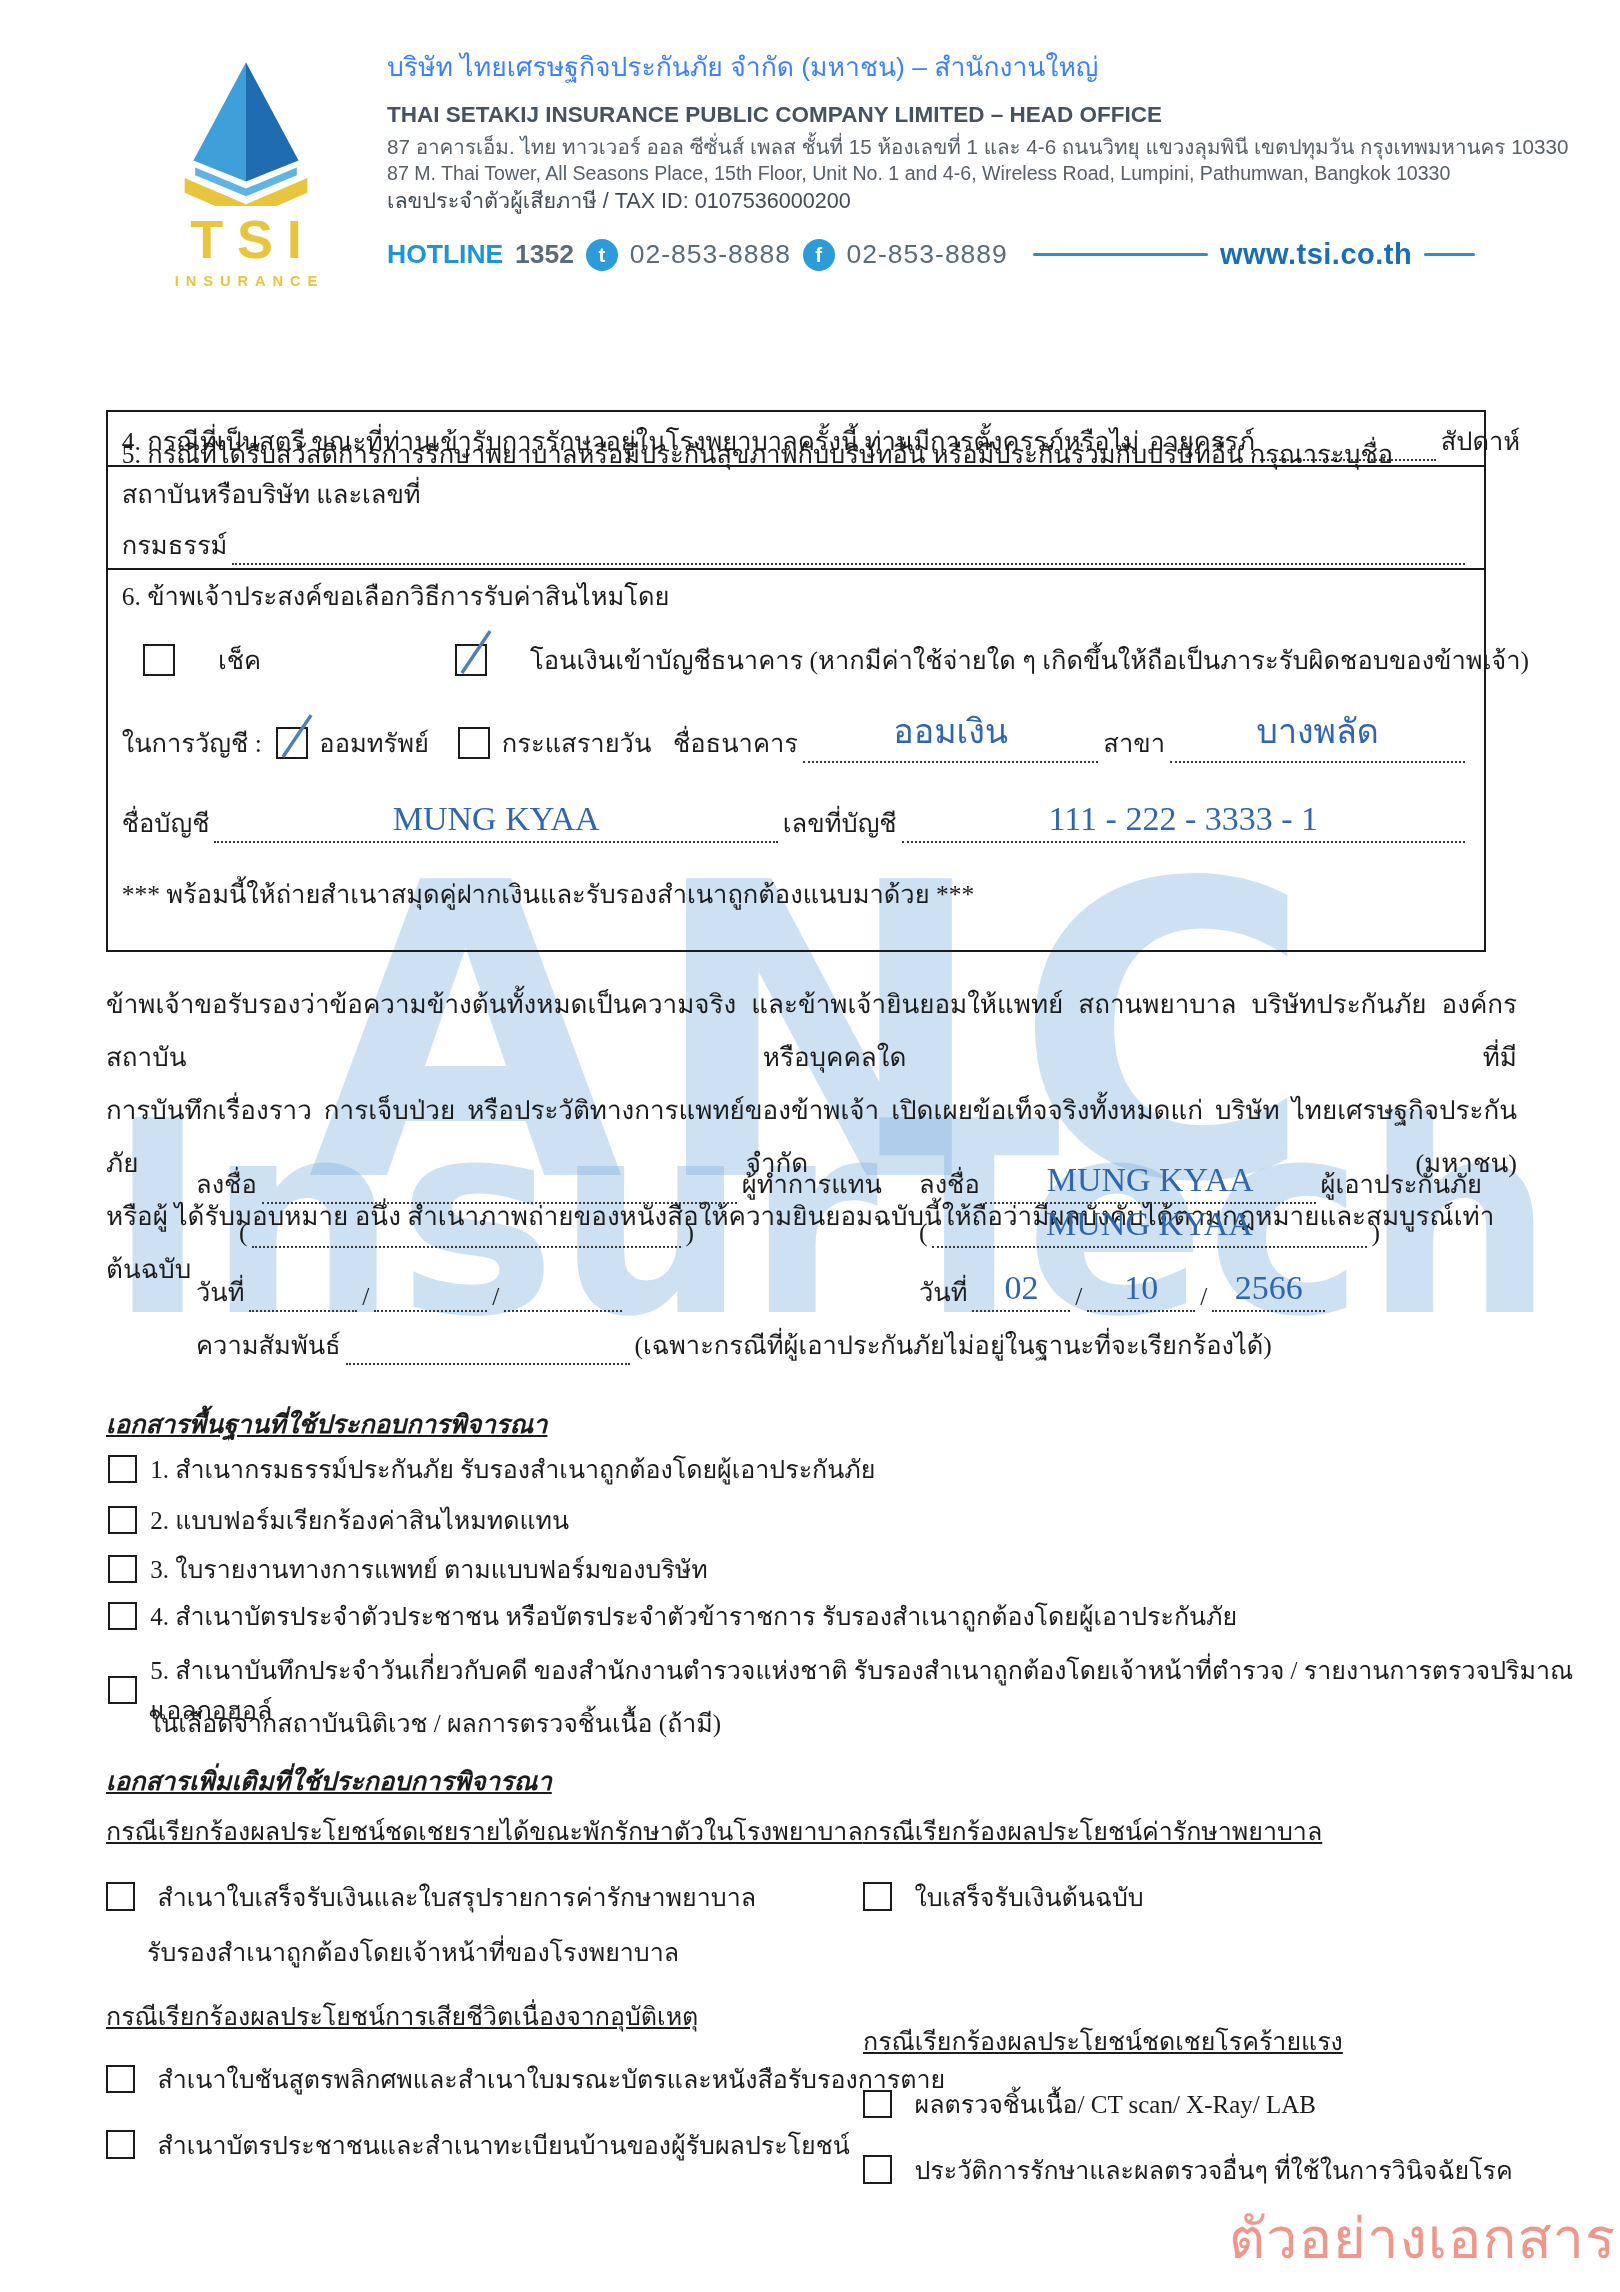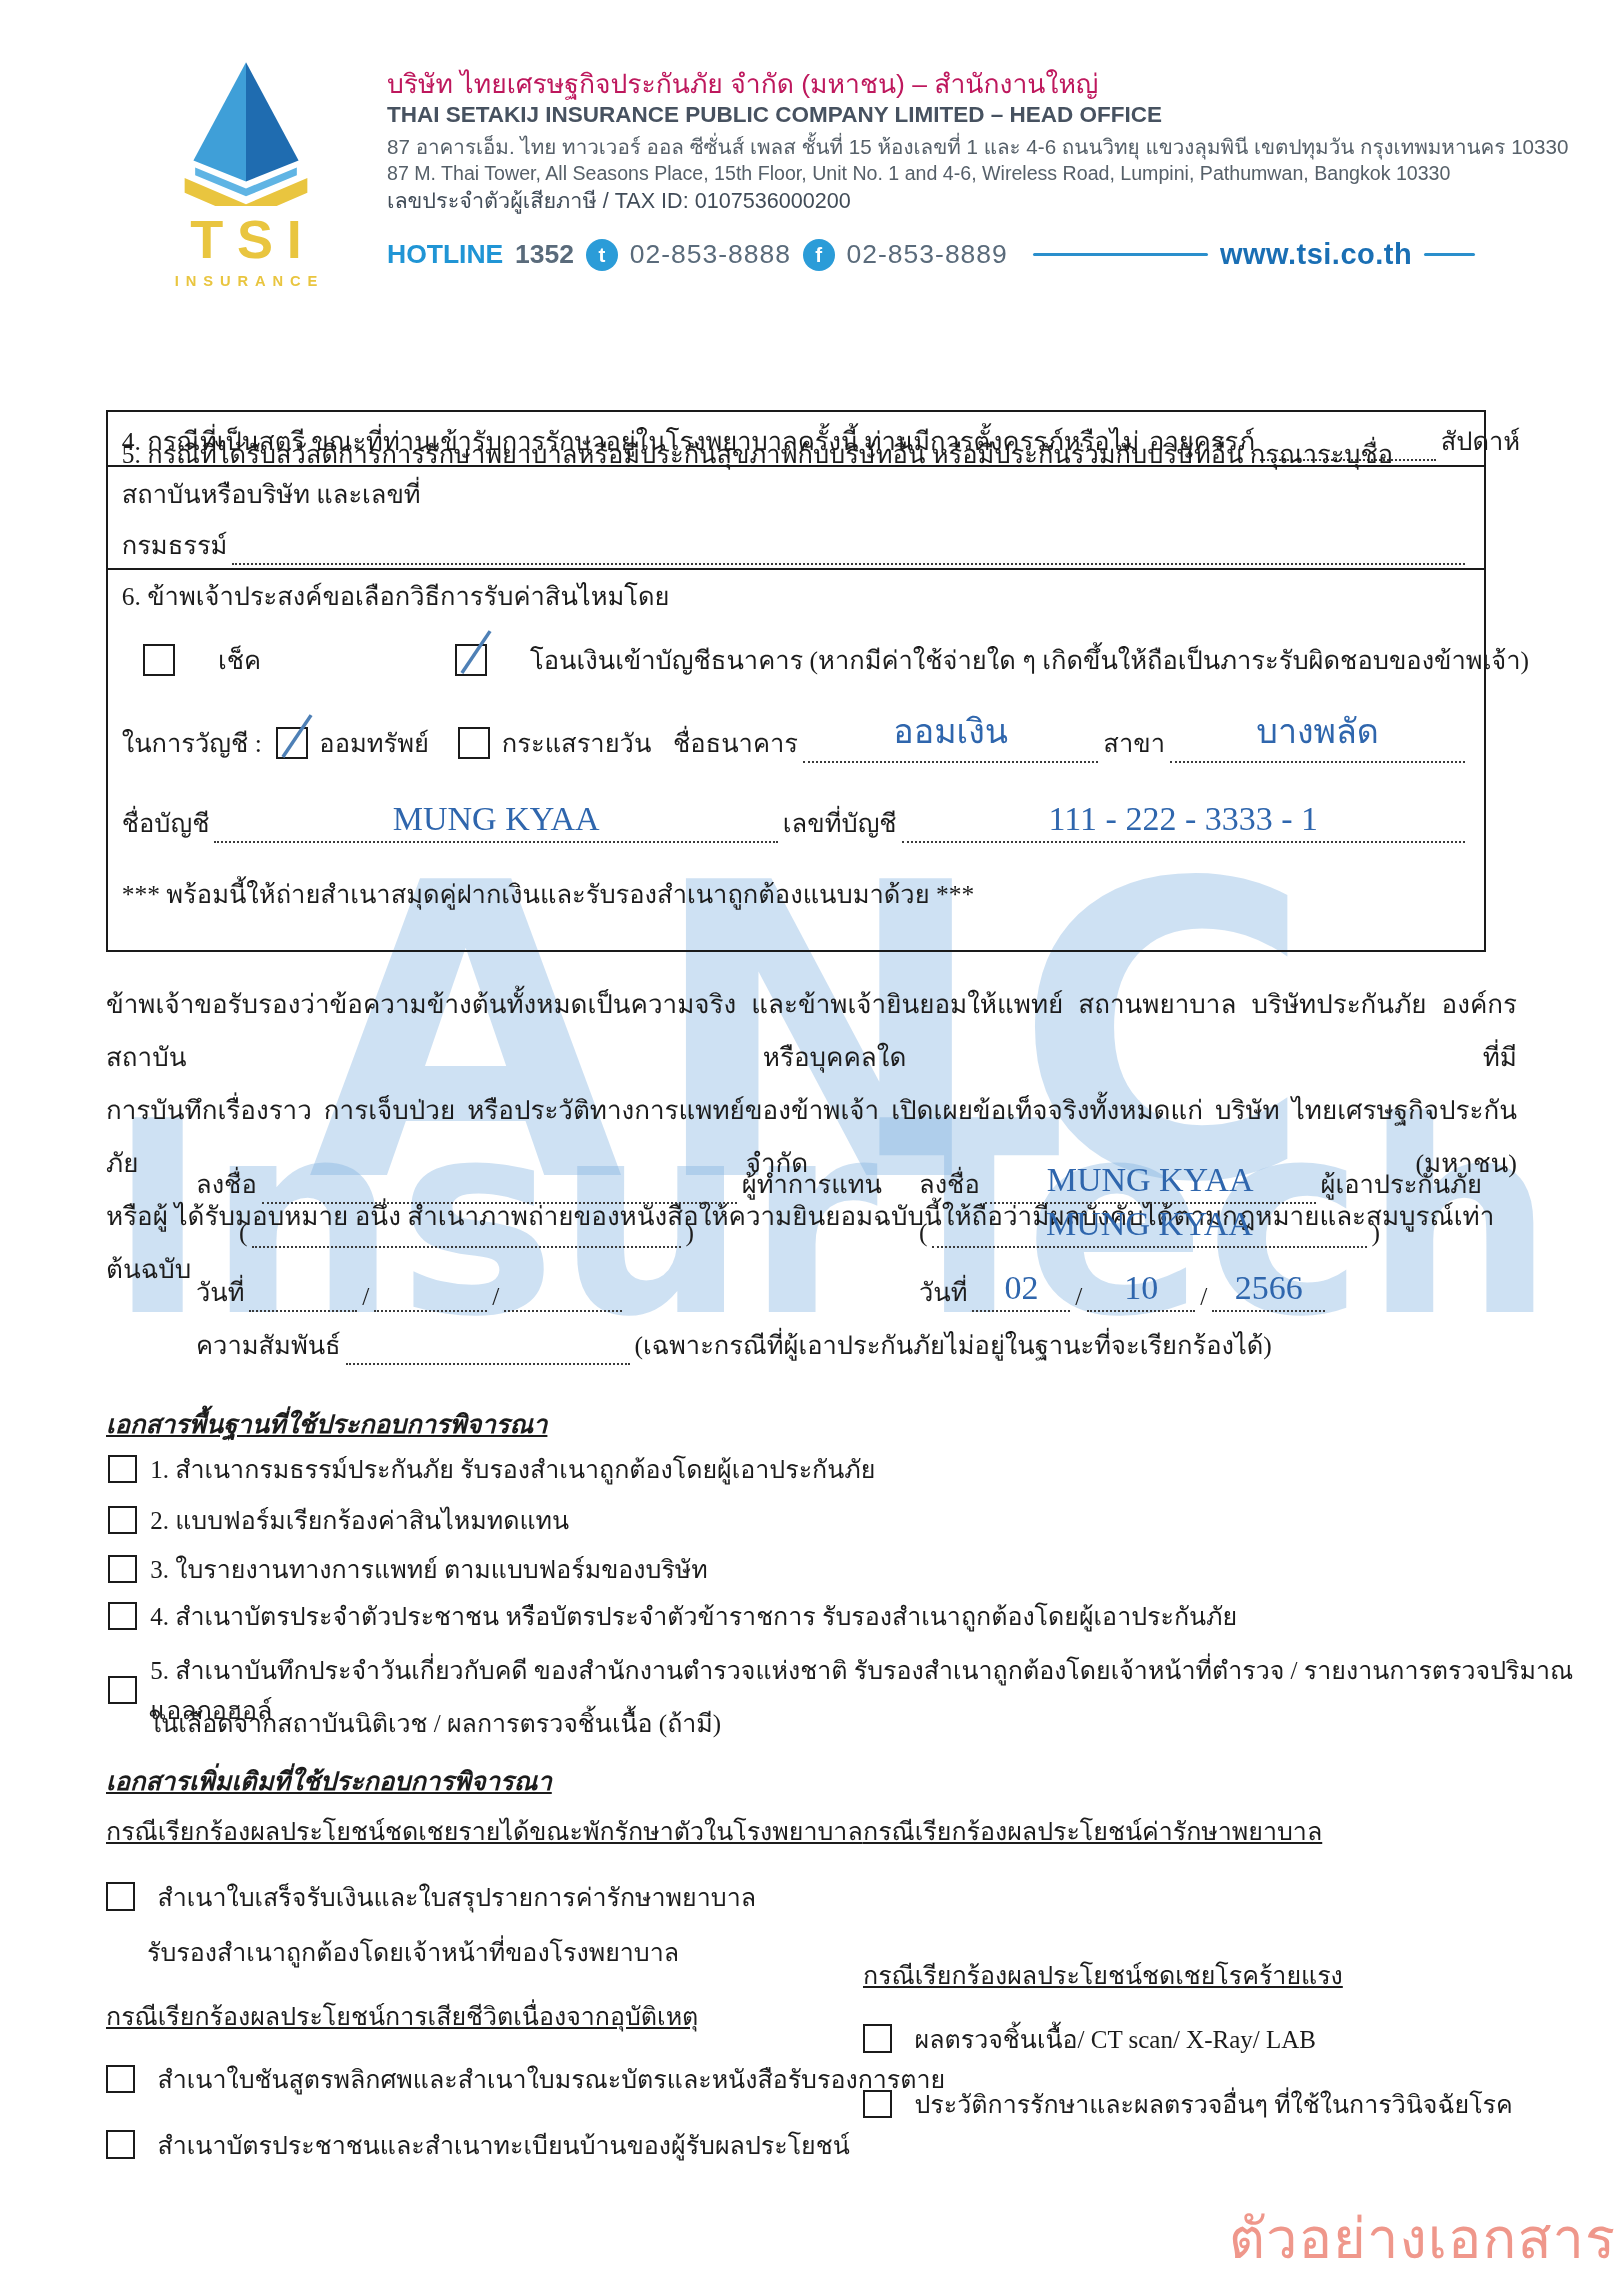--- a/index.html
+++ b/index.html
@@ -15,21 +15,21 @@
 
   .content{position:relative;z-index:1;}
 
   
   .logo{position:absolute;left:143px;top:57px;width:206px;text-align:center;}
   .logo-acronym{color:#e9c53f;font-weight:bold;font-size:54px;letter-spacing:13.7px;line-height:1;
                 font-family:"Liberation Sans","DejaVu Sans",sans-serif;margin-top:2px;text-indent:13.7px;}
   .logo-sub{color:#e9c53f;font-weight:bold;font-size:14.7px;letter-spacing:6.9px;line-height:1;
             font-family:"Liberation Sans","DejaVu Sans",sans-serif;margin-top:7.8px;text-indent:6.9px;}
   .h-line{position:absolute;line-height:1.15;}
-  .th-name{left:387px;top:69px;font-size:26.5px;color:#be185d;}
+  .th-name{left:387px;top:52px;font-size:26.5px;color:#3b82f6;}
   .en-name{left:387px;top:102px;font-size:22.5px;font-weight:bold;color:#475260;}
   .th-addr{left:387px;top:135px;font-size:20.6px;color:#566069;}
   .en-addr{left:387px;top:162px;font-size:19.6px;color:#566069;}
   .tax-row{left:387px;top:189px;font-size:21.6px;font-weight:400;color:#414c58;}
   .hot-row{left:387px;top:238px;display:flex;align-items:center;gap:11.8px;width:1088px;}
   .hot-label{color:#2095d5;font-weight:bold;font-size:26.5px;}
   .hot-num{color:#5a6b7b;font-weight:bold;font-size:26.5px;}
   .pcircle{width:32px;height:32px;border-radius:50%;background:#2b9cd8;color:#fff;
            display:flex;align-items:center;justify-content:center;
            font-size:20.6px;font-weight:bold;flex:0 0 auto;}
@@ -309,20 +309,24 @@
         <span>สำเนาใบชันสูตรพลิกศพและสำเนาใบมรณะบัตรและหนังสือรับรองการตาย</span>
       </div>
       <div class="docline" style="margin-top:25.5px;">
         <span class="cb small"></span>
         <span>สำเนาบัตรประชาชนและสำเนาทะเบียนบ้านของผู้รับผลประโยชน์</span>
       </div>
     </div>
 
     <div class="col" style="left:863px;top:1811px;width:686px;">
       <div class="colhead">กรณีเรียกร้องผลประโยชน์ค่ารักษาพยาบาล</div>
+      <div class="docline" style="margin-top:25.5px;">
+        <span class="cb small"></span>
+        <span>ใบเสร็จรับเงินต้นฉบับ</span>
+      </div>
       <div class="colhead" style="margin-top:104px;">กรณีเรียกร้องผลประโยชน์ชดเชยโรคร้ายแรง</div>
       <div class="docline" style="margin-top:23.5px;">
         <span class="cb small"></span>
         <span>ผลตรวจชิ้นเนื้อ/ CT scan/ X-Ray/ LAB</span>
       </div>
       <div class="docline" style="margin-top:25.5px;">
         <span class="cb small"></span>
         <span>ประวัติการรักษาและผลตรวจอื่นๆ ที่ใช้ในการวินิจฉัยโรค</span>
       </div>
     </div>

